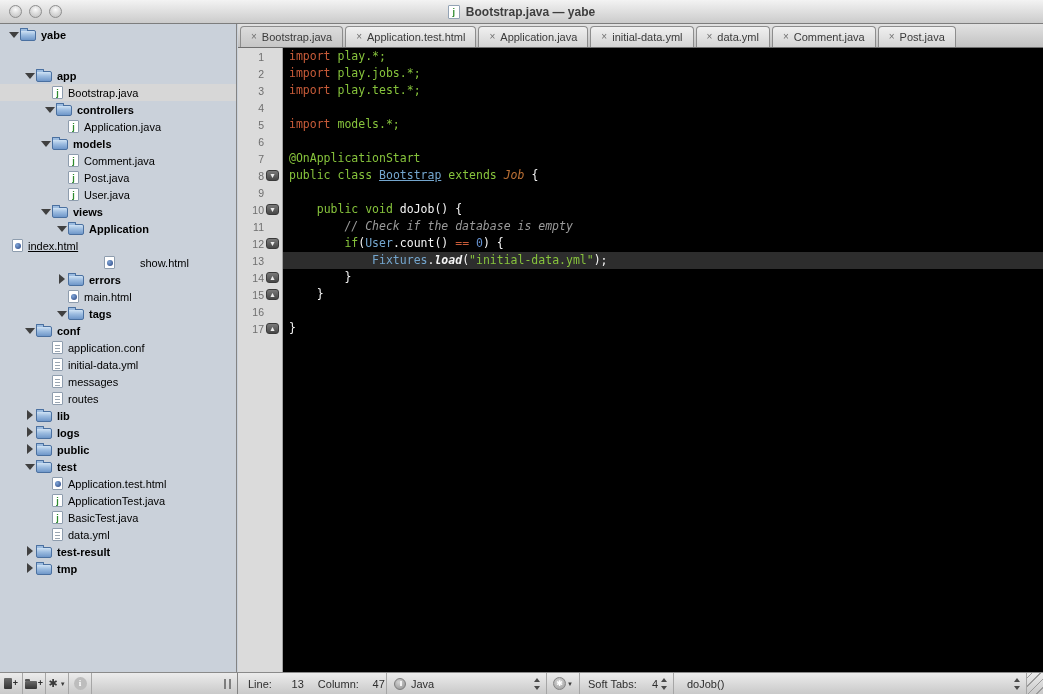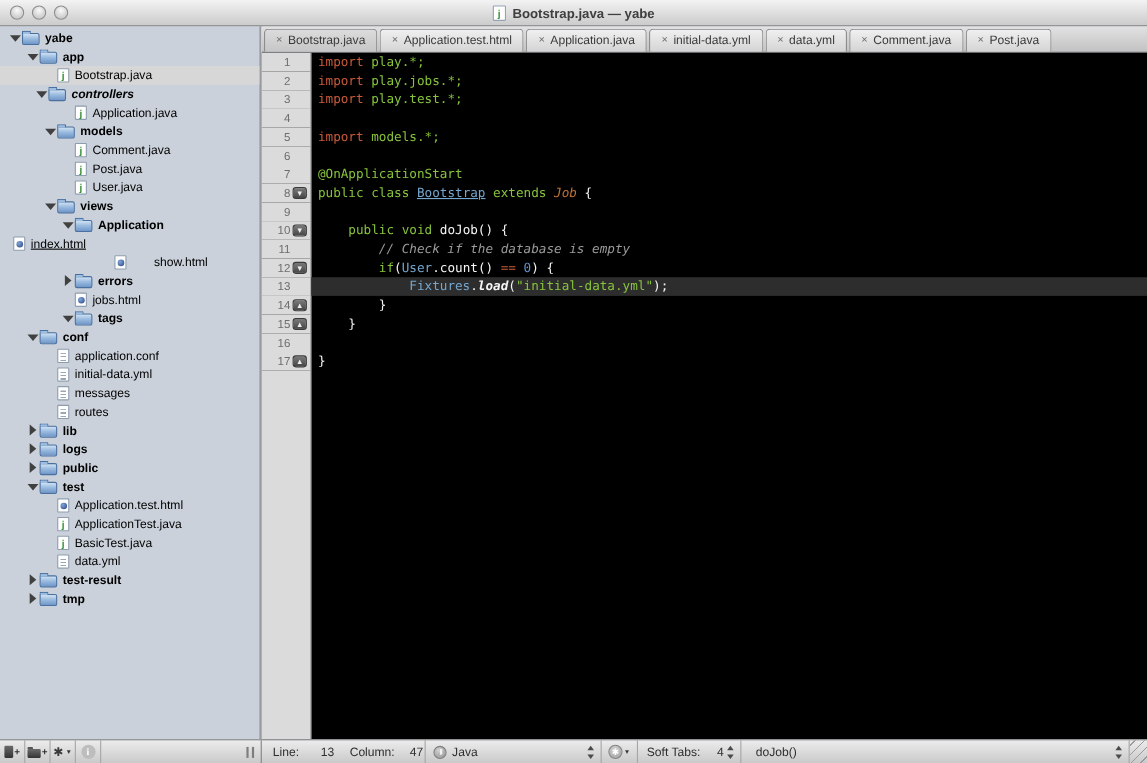--- a/index.html
+++ b/index.html
@@ -149,31 +149,31 @@
     <span>Bootstrap.java — yabe</span>
   </div>
 
   <div id="sidebar">
     <div id="tree">
         <div class="trow" style="padding-left: 8px;">
           <span class="tri exp"></span>
           <span class="ficon folder"></span>
           <span class="flabel bold">yabe</span>
         </div>
-        <div class="trow" style="padding-left: 24px;">
+        <div class="trow" style="padding-left: 24px; margin-top: 24px;">
           <span class="tri exp"></span>
           <span class="ficon folder"></span>
           <span class="flabel bold">app</span>
         </div>
         <div class="trow selected" style="padding-left: 40px;">
           <span class="tri"></span>
           <span class="ficon java"></span>
           <span class="flabel">Bootstrap.java</span>
         </div>
-        <div class="trow" style="padding-left: 32px; font-style: italic;">
+        <div class="trow" style="padding-left: 44px;">
           <span class="tri exp"></span>
           <span class="ficon folder"></span>
           <span class="flabel bold">controllers</span>
         </div>
         <div class="trow" style="padding-left: 56px;">
           <span class="tri"></span>
           <span class="ficon java"></span>
           <span class="flabel">Application.java</span>
         </div>
         <div class="trow" style="padding-left: 40px;">
@@ -217,21 +217,21 @@
           <span class="flabel">show.html</span>
         </div>
         <div class="trow" style="padding-left: 56px;">
           <span class="tri col"></span>
           <span class="ficon folder"></span>
           <span class="flabel bold">errors</span>
         </div>
         <div class="trow" style="padding-left: 56px;">
           <span class="tri"></span>
           <span class="ficon html"></span>
-          <span class="flabel">jobs.html</span>
+          <span class="flabel">main.html</span>
         </div>
         <div class="trow" style="padding-left: 56px;">
           <span class="tri exp"></span>
           <span class="ficon folder"></span>
           <span class="flabel bold">tags</span>
         </div>
         <div class="trow" style="padding-left: 24px;">
           <span class="tri exp"></span>
           <span class="ficon folder"></span>
           <span class="flabel bold">conf</span>

